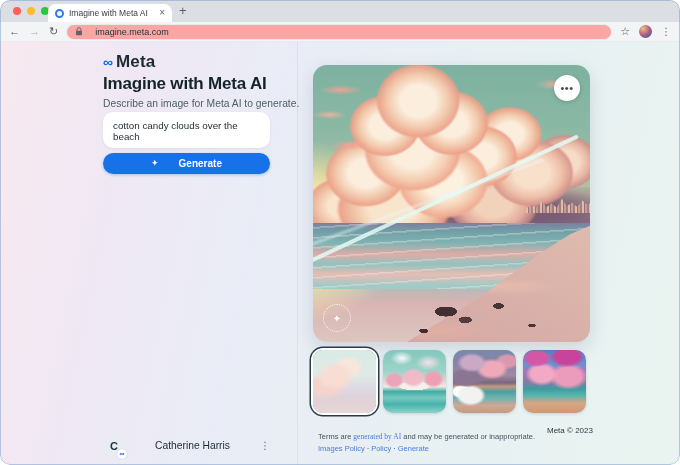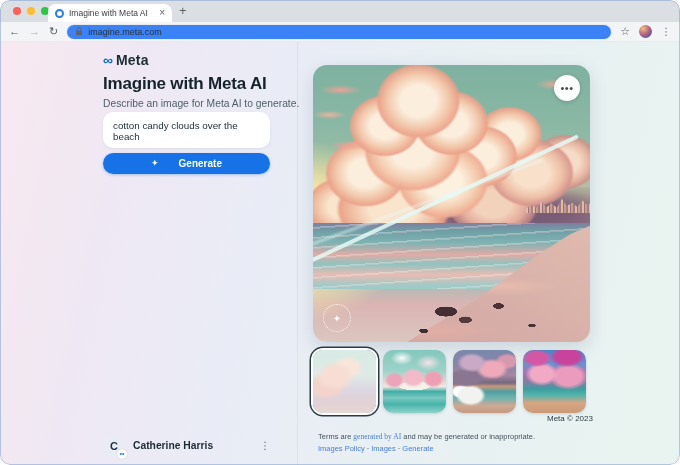--- a/index.html
+++ b/index.html
@@ -15,56 +15,56 @@
   .tab{position:absolute;left:48px;top:4px;width:124px;height:18px;background:#fff;border-radius:8px 8px 0 0;
     display:flex;align-items:center;gap:5px;padding:0 7px;box-sizing:border-box;}
   .favicon{width:5px;height:5px;border:2px solid #2b7de9;border-radius:50%;background:#fff;flex:none;}
   .tab-title{font-size:8.5px;color:#3c4043;white-space:nowrap;overflow:hidden;flex:1;}
   .tab-close{font-size:10px;color:#5f6368;line-height:1;}
   .newtab{position:absolute;left:179px;top:3px;font-size:13px;color:#5f6368;}
   .toolbar{position:absolute;left:0;top:22px;right:0;height:20px;background:#f2f4f6;border-bottom:1px solid #e7eaee;
     display:flex;align-items:center;padding:0 9px;box-sizing:border-box;gap:9px;}
   .navic{font-size:11px;line-height:1;color:#55585d;}
   .navic.dim{color:#aaafb5;}
-  .omnibox{flex:1;height:14px;background:#3b82f6;border-radius:7px;display:flex;align-items:center;gap:5px;
+  .omnibox{flex:1;height:14px;background:#fca5a5;border-radius:7px;display:flex;align-items:center;gap:12px;
     padding:0 8px;box-sizing:border-box;box-shadow:0 0 0 1px rgba(0,0,0,.04);}
   .url{font-size:9px;color:#28313a;}
   .tb-right{display:flex;align-items:center;gap:9px;}
   .star{font-size:11px;color:#5f6368;line-height:1;}
   .mini-avatar{width:13px;height:13px;border-radius:50%;
     background:radial-gradient(circle at 32% 28%,#ecc27e,#b65f84 48%,#4e5f9e 78%,#2c3752);}
   .kebab{font-size:10px;color:#5f6368;line-height:1;}
 
   
   .content{position:absolute;left:0;top:42px;right:0;bottom:0;border-radius:0 0 10px 10px;overflow:hidden;
     background:linear-gradient(102deg,#f8e9ef 0%,#efe8f4 18%,#e9ecf6 38%,#e8f0f3 62%,#e9f4f0 100%);}
   .vdivider{position:absolute;left:297px;top:0;bottom:0;width:1px;background:rgba(60,85,105,.08);}
 
   .brand-row{position:absolute;left:103px;top:10px;display:flex;align-items:center;gap:3px;}
   .brand-mark{font-size:14px;font-weight:bold;color:#0668e1;line-height:1;}
-  .brand-name{font-size:14px;font-weight:700;color:#1c2b33;letter-spacing:.2px;}
+  .brand-name{font-size:17px;font-weight:700;color:#1c2b33;letter-spacing:.2px;}
   .page-title{position:absolute;left:103px;top:32px;font-size:17px;font-weight:800;color:#15232b;letter-spacing:-.2px;}
   .page-sub{position:absolute;left:103px;top:56px;font-size:10.3px;color:#4f6069;}
   .prompt-box{position:absolute;left:103px;top:70px;width:167px;height:36px;background:#fff;border-radius:10px;
     box-shadow:0 1px 3px rgba(40,60,90,.08);box-sizing:border-box;}
   .prompt-box textarea{width:100%;height:100%;border:none;outline:none;resize:none;background:transparent;
     font-family:"Liberation Sans",sans-serif;font-size:9.8px;color:#1b2b33;padding:8px 10px;box-sizing:border-box;}
   .generate-btn{position:absolute;left:103px;top:111px;width:167px;height:21px;border-radius:11px;background:#1772e8;
     display:flex;align-items:center;justify-content:center;gap:5px;color:#fff;cursor:pointer;
     box-shadow:0 1px 3px rgba(23,114,232,.35);}
   .gen-ic{font-size:9px;line-height:1;}
   .gen-label{font-size:10px;font-weight:600;padding-left:15px;}
 
   .user-row{position:absolute;left:103px;top:392px;width:167px;height:23px;display:flex;align-items:center;gap:8px;}
   .user-avatar{position:relative;width:22px;height:22px;border-radius:50%;background:#e8edf4;flex:none;
     display:flex;align-items:center;justify-content:center;font-size:11px;font-weight:700;color:#20323e;}
   .user-badge{position:absolute;right:-2px;bottom:-2px;width:10px;height:10px;border-radius:50%;background:#fff;
     display:flex;align-items:center;justify-content:center;font-size:7px;font-weight:bold;color:#0866ff;
     box-shadow:0 0 1px rgba(0,0,0,.25);}
-  .user-name{flex:1;font-size:10.3px;font-weight:700;color:#1c2b33;}
+  .user-name{flex:1;font-size:10.3px;font-weight:400;color:#1c2b33;text-align:center;}
   .user-menu{font-size:10px;color:#5a646e;}
 
   
   .gen-image{position:absolute;left:313px;top:23px;width:277px;height:277px;border-radius:14px;overflow:hidden;
     box-shadow:0 6px 18px rgba(80,95,125,.20);}
   .layer{position:absolute;}
   .sky{inset:0;background:
     radial-gradient(150px 130px at -4% 60%,rgba(252,238,168,.95) 0 28%,rgba(252,238,168,0) 70%),
     radial-gradient(210px 90px at 18% 55%,rgba(248,188,128,.5),rgba(248,188,128,0) 75%),
     linear-gradient(180deg,#7eb1a0 0%,#8ab8a5 22%,#9fbda4 38%,#cfc0a4 50%,#b7919c 56%,#8f7f9d 60%,#7aa3a6 64%,#8fc0bd 74%,#d9b4b2 86%,#dcc6c0 100%);}
@@ -149,21 +149,21 @@
     radial-gradient(24px 14px at 70% 11%,#c8439c 0 50%,rgba(200,67,156,0) 75%),
     radial-gradient(22px 16px at 30% 38%,#f2a9c6 0 50%,rgba(242,169,198,0) 75%),
     radial-gradient(26px 18px at 72% 42%,#eb9cbc 0 50%,rgba(235,156,188,0) 75%),
     linear-gradient(180deg,#4d82c4 0%,#6495d2 22%,#a873b8 34%,#8a7aa6 50%,#3d9da1 62%,#54b5ae 72%,#d8a583 84%,#cc9a76 100%);}
 
   
   .footer-note{position:absolute;left:318px;top:389px;width:232px;font-size:7.5px;line-height:1.65;color:#44525c;}
   .footer-note a{color:#4a7ddc;text-decoration:none;cursor:pointer;}
   .footer-note .lnk{margin:0 2px;font-family:Liberation Serif, serif;}
   .sep{margin:0 2px;color:#44525c;}
-  .copyright{position:absolute;left:547px;top:372px;font-size:8px;color:#2c3a44;}
+  .copyright{position:absolute;left:547px;top:384px;font-size:8px;color:#2c3a44;}
 </style>
 </head>
 <body>
 
 <div class="window">
 
   <div class="titlebar">
     <div class="lights">
       <span class="light r"></span>
       <span class="light y"></span>
@@ -237,19 +237,19 @@
 
     <div class="thumbs">
       <div class="thumb t1 selected"></div>
       <div class="thumb t2"></div>
       <div class="thumb t3"></div>
       <div class="thumb t4"></div>
     </div>
 
     <div class="footer-note">
       <div><span>Terms are</span><a class="lnk">generated by AI</a><span>and may be generated or inappropriate.</span></div>
-      <div><a>Images Policy</a><span class="sep">·</span><a>Images</a><span class="sep">·</span><a>Generate</a></div>
+      <div><a>Images Policy</a><span class="sep">·</span><a>Policy</a><span class="sep">·</span><a>Generate</a></div>
     </div>
     <div class="copyright">Meta © 2023</div>
   </div>
 
   <div class="window-border"></div>
 </div>
 
 </body></html>

